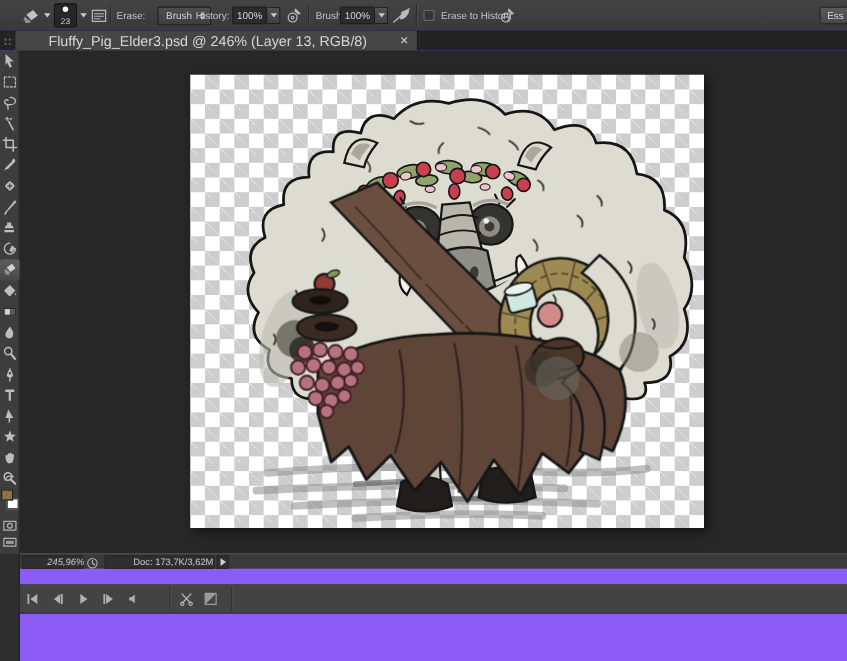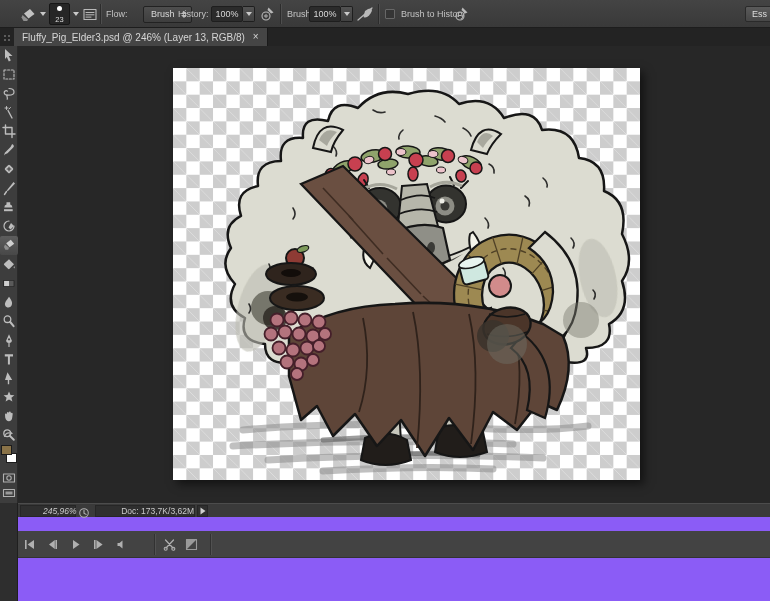--- a/index.html
+++ b/index.html
@@ -36,21 +36,21 @@
   .ws-btn { background:linear-gradient(#5a5a5a,#474747); border:1px solid #2a2a2a;
     border-radius:2px; color:#ddd; font-size:9px; padding:2px 6px; }
 
   
   .tab-bar { position:absolute; left:0; top:28px; width:770px; height:18px; background:#232323; }
   .tab-grip { position:absolute; left:3px; top:6px; width:9px; height:7px;
     background:radial-gradient(circle 1px, #5c5c5c 1px, transparent 1.2px);
     background-size:4px 4px; }
   .doc-tab { position:absolute; left:14px; top:0; height:18px; padding:0 8px;
     background:#454545; border-right:1px solid #1a1a1a; display:flex; align-items:center; gap:8px; }
-  .doc-tab span { font-size:10px; color:#d6d6d6; }
+  .doc-tab span { font-size:13px; color:#d6d6d6;margin-left:22px; }
   .tab-close { font-size:10px; color:#9a9a9a; line-height:10px; }
 
   
   .tools-panel { position:absolute; left:0; top:46px; width:18px; height:457px;
     background:#3d3d3d; border-right:1px solid #2a2a2a; }
   .tool { position:relative; width:18px; height:19px; display:flex; align-items:center; justify-content:center; }
   .tool.sel { background:linear-gradient(#5d5d5d,#484848); border-radius:2px; }
   .tool svg, .tiny svg { display:block; }
   .colors { position:absolute; left:1px; top:399px; width:16px; height:22px; }
   .fg-swatch { position:absolute; left:0; top:0; width:11px; height:10px; border:1px solid #1c1c1c; }
@@ -125,21 +125,21 @@
     <div class="ob" style="left:73px;">
         <span class="tri-down"></span>
       </div>
     <div class="ob" style="left:82px;">
         <svg viewBox="0 0 16 15" width="16" height="15">
           <path d="M2 2.5 H14 V12.5 H2 Z" fill="none" stroke="#b9b9b9" stroke-width="1.1" stroke-linecap="round" stroke-linejoin="round"></path>
           <path d="M4 5.5 H12 M4 7.8 H12 M4 10.1 H9" fill="none" stroke="#b9b9b9" stroke-width="1" stroke-linecap="round" stroke-linejoin="round"></path>
         </svg>
       </div>
     <div class="vsep" style="left:100px;"></div>
-    <div class="ob ob-label" style="left:106px;">Flow:</div>
+    <div class="ob ob-label" style="left:106px;">Erase:</div>
     <div class="ob" style="left:143px;">
       <div class="mode-dd">
         <span>Brush</span>
         <span class="updown">
             <span class="u"></span>
             <span class="d"></span>
           </span>
       </div>
     </div>
     <div class="ob ob-label" style="left:178px;">History:</div>
@@ -167,21 +167,21 @@
     <div class="ob" style="left:356px;">
         <svg viewBox="0 0 18 16" width="18" height="16">
           <path d="M9 5 Q14 1.5 15.5 3 Q17 4.5 13 9.5 Q10 12.5 7.5 11 Z" fill="#b9b9b9"></path>
           <path d="M2 14 L16 2" fill="none" stroke="#b9b9b9" stroke-width="1.3" stroke-linecap="round" stroke-linejoin="round"></path>
         </svg>
       </div>
     <div class="vsep" style="left:378px;"></div>
     <div class="ob" style="left:385px;">
         <span class="checkbox"></span>
       </div>
-    <div class="ob ob-label" style="left:401px;">Brush to History</div>
+    <div class="ob ob-label" style="left:401px;">Erase to History</div>
     <div class="ob" style="left:453px;">
         <svg viewBox="0 0 16 16" width="16" height="16">
           <path d="M3 10 a4 4 0 1 0 8 0 a4 4 0 1 0 -8 0" fill="none" stroke="#b9b9b9" stroke-width="1.1" stroke-linecap="round" stroke-linejoin="round"></path>
           <path d="M9.5 1.5 L14.5 6.5 L12 7.5 L8.5 4 Z" fill="#b9b9b9"></path>
           <path d="M4.5 10 Q7 8.5 9.5 10" fill="none" stroke="#b9b9b9" stroke-width="1" stroke-linecap="round" stroke-linejoin="round"></path>
         </svg>
       </div>
     <div class="ob" style="left:745px;">
       <span class="ws-btn">Ess</span>
     </div>

